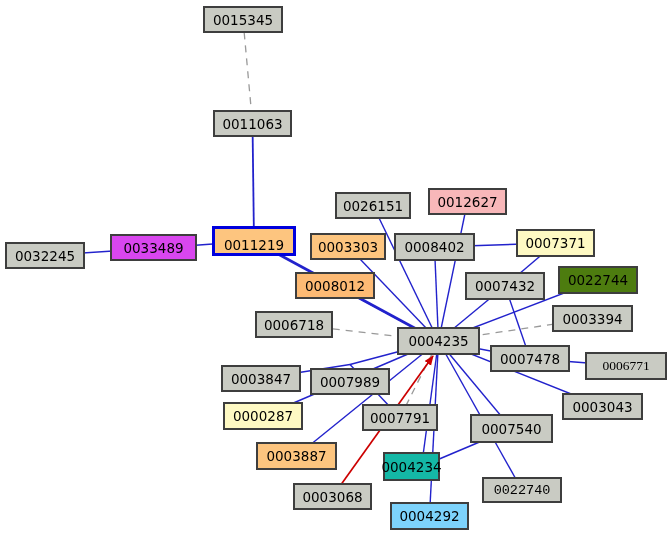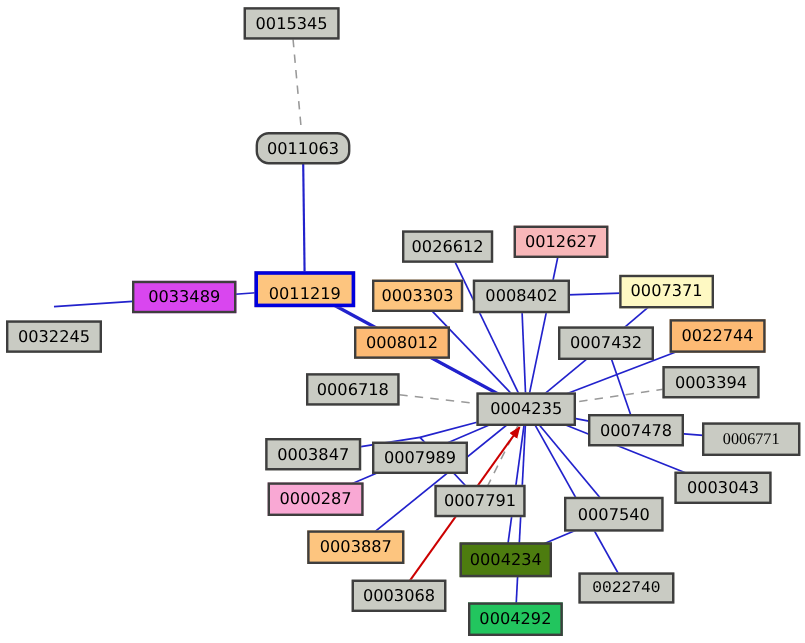--- a/index.html
+++ b/index.html
@@ -73,54 +73,54 @@
         <line x1="261" y1="378.5" x2="350" y2="364.5" stroke="#2222cc" stroke-width="1.4"></line>
         <line x1="263" y1="416" x2="438.5" y2="341" stroke="#2222cc" stroke-width="1.4"></line>
         <line x1="296.5" y1="456" x2="438.5" y2="341" stroke="#2222cc" stroke-width="1.4"></line>
         <line x1="332.5" y1="496.5" x2="433" y2="356" marker-end="url(#red-arrow)" stroke="#cc0000" stroke-width="1.7"></line>
       </g>
   </svg>
   <div id="node-layer">
       <div class="node" style="left: 203px; top: 6px; width: 80px; height: 27px; background: rgb(201, 203, 195); border-color: rgb(62, 62, 62);">
         <span>0015345</span>
       </div>
-      <div class="node" style="left: 213px; top: 110px; width: 79px; height: 27px; background: rgb(201, 203, 195); border-color: rgb(62, 62, 62); border-radius: 11px;">
+      <div class="node" style="left: 213px; top: 110px; width: 79px; height: 27px; background: rgb(201, 203, 195); border-color: rgb(62, 62, 62);">
         <span>0011063</span>
       </div>
       <div class="node" style="left: 335px; top: 192px; width: 76px; height: 27px; background: rgb(201, 203, 195); border-color: rgb(62, 62, 62);">
-        <span>0026612</span>
+        <span>0026151</span>
       </div>
       <div class="node" style="left: 428px; top: 188px; width: 79px; height: 27px; background: rgb(248, 183, 185); border-color: rgb(62, 62, 62);">
         <span>0012627</span>
       </div>
       <div class="node" style="left: 394px; top: 233px; width: 81px; height: 28px; background: rgb(201, 203, 195); border-color: rgb(62, 62, 62);">
         <span>0008402</span>
       </div>
       <div class="node" style="left: 516px; top: 229px; width: 79px; height: 28px; background: #fef9c3; border-color: rgb(62, 62, 62);">
         <span>0007371</span>
       </div>
       <div class="node" style="left: 310px; top: 233px; width: 76px; height: 27px; background: rgb(253, 197, 127); border-color: rgb(62, 62, 62);">
         <span>0003303</span>
       </div>
       <div class="node selected" style="left: 212px; top: 226px; width: 84px; height: 30px; background: rgb(253, 197, 127); border-color: rgb(0, 0, 221);">
         <span>0011219</span>
       </div>
       <div class="node" style="left: 110px; top: 234px; width: 87px; height: 27px; background: #d946ef; border-color: rgb(62, 62, 62);">
         <span>0033489</span>
       </div>
-      <div class="node" style="left: 5px; top: 242px; width: 80px; height: 27px; background: rgb(201, 203, 195); border-color: rgb(62, 62, 62); margin-top: 25px;">
+      <div class="node" style="left: 5px; top: 242px; width: 80px; height: 27px; background: rgb(201, 203, 195); border-color: rgb(62, 62, 62);">
         <span>0032245</span>
       </div>
       <div class="node" style="left: 295px; top: 272px; width: 80px; height: 27px; background: #fdba74; border-color: rgb(62, 62, 62);">
         <span>0008012</span>
       </div>
       <div class="node" style="left: 465px; top: 272px; width: 80px; height: 28px; background: rgb(201, 203, 195); border-color: rgb(62, 62, 62);">
         <span>0007432</span>
       </div>
-      <div class="node" style="left: 558px; top: 266px; width: 80px; height: 28px; background: #fdba74; border-color: rgb(62, 62, 62);">
+      <div class="node" style="left: 558px; top: 266px; width: 80px; height: 28px; background: #4d7c0f; border-color: rgb(62, 62, 62);">
         <span>0022744</span>
       </div>
       <div class="node" style="left: 255px; top: 311px; width: 78px; height: 27px; background: rgb(201, 203, 195); border-color: rgb(62, 62, 62);">
         <span>0006718</span>
       </div>
       <div class="node" style="left: 552px; top: 305px; width: 81px; height: 27px; background: rgb(201, 203, 195); border-color: rgb(62, 62, 62);">
         <span>0003394</span>
       </div>
       <div class="node" style="left: 397px; top: 327px; width: 83px; height: 28px; background: rgb(201, 203, 195); border-color: rgb(62, 62, 62);">
         <span>0004235</span>
@@ -133,38 +133,38 @@
       </div>
       <div class="node" style="left: 310px; top: 368px; width: 80px; height: 27px; background: rgb(201, 203, 195); border-color: rgb(62, 62, 62);">
         <span>0007989</span>
       </div>
       <div class="node" style="left: 221px; top: 365px; width: 80px; height: 27px; background: rgb(201, 203, 195); border-color: rgb(62, 62, 62);">
         <span>0003847</span>
       </div>
       <div class="node" style="left: 562px; top: 393px; width: 81px; height: 27px; background: rgb(201, 203, 195); border-color: rgb(62, 62, 62);">
         <span>0003043</span>
       </div>
-      <div class="node" style="left: 223px; top: 402px; width: 80px; height: 28px; background: #f9a8d4; border-color: rgb(62, 62, 62);">
+      <div class="node" style="left: 223px; top: 402px; width: 80px; height: 28px; background: #fef9c3; border-color: rgb(62, 62, 62);">
         <span>0000287</span>
       </div>
       <div class="node" style="left: 362px; top: 404px; width: 76px; height: 27px; background: rgb(201, 203, 195); border-color: rgb(62, 62, 62);">
         <span>0007791</span>
       </div>
       <div class="node" style="left: 470px; top: 414px; width: 83px; height: 29px; background: rgb(201, 203, 195); border-color: rgb(62, 62, 62);">
         <span>0007540</span>
       </div>
       <div class="node" style="left: 256px; top: 442px; width: 81px; height: 28px; background: rgb(253, 197, 127); border-color: rgb(62, 62, 62);">
         <span>0003887</span>
       </div>
-      <div class="node" style="left: 383px; top: 452px; width: 77px; height: 29px; background: #4d7c0f; border-color: rgb(62, 62, 62);">
+      <div class="node" style="left: 383px; top: 452px; width: 57px; height: 29px; background: #14b8a6; border-color: rgb(62, 62, 62);">
         <span>0004234</span>
       </div>
       <div class="node" style="left: 482px; top: 477px; width: 80px; height: 26px; background: rgb(201, 203, 195); border-color: rgb(62, 62, 62); font-family: Liberation Mono, monospace;">
         <span>0022740</span>
       </div>
       <div class="node" style="left: 293px; top: 483px; width: 79px; height: 27px; background: rgb(201, 203, 195); border-color: rgb(62, 62, 62);">
         <span>0003068</span>
       </div>
-      <div class="node" style="left: 390px; top: 502px; width: 79px; height: 28px; background: #22c55e; border-color: rgb(62, 62, 62);">
+      <div class="node" style="left: 390px; top: 502px; width: 79px; height: 28px; background: #7dd3fc; border-color: rgb(62, 62, 62);">
         <span>0004292</span>
       </div>
     </div>
 </div>
 
 </body></html>

